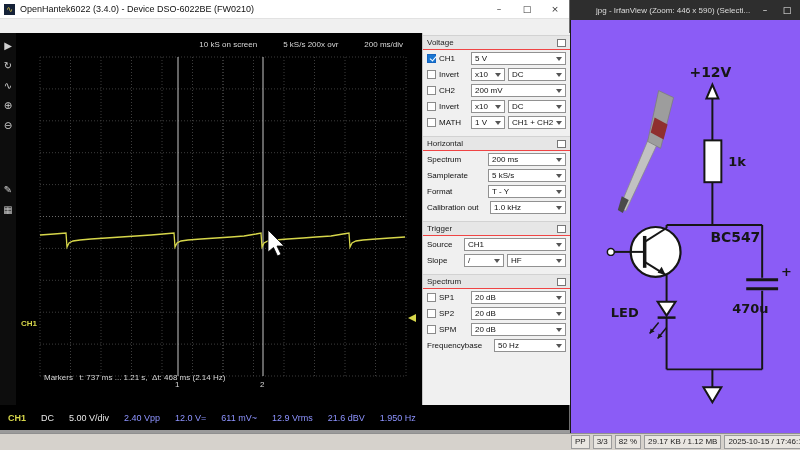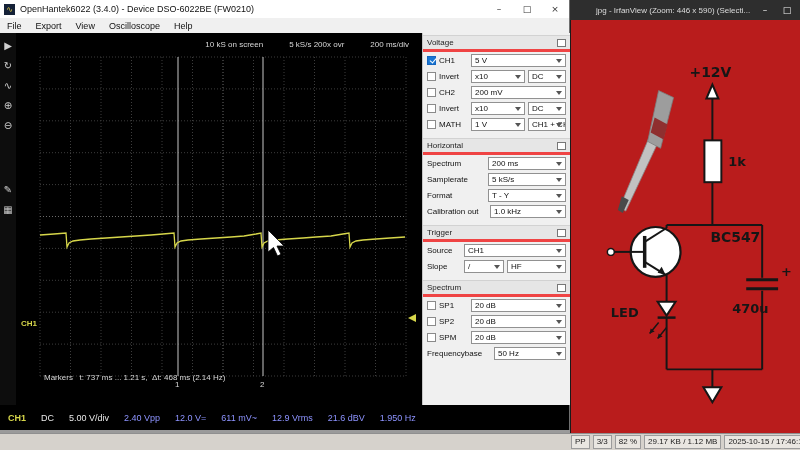--- a/index.html
+++ b/index.html
@@ -5,21 +5,21 @@
   html,body{margin:0;padding:0;background:#666;}
   .screen{position:relative;width:800px;height:450px;background:#9a9a9a;overflow:hidden;
           font-family:"Liberation Sans",sans-serif;}
 
   
   .iv-window{position:absolute;left:570px;top:0;width:230px;height:433px;}
   .iv-titlebar{position:absolute;top:0;left:0;right:0;height:20px;background:#2e2e2e;color:#ddd;
                font-size:8px;display:flex;align-items:center;padding:0 2px;white-space:nowrap;overflow:hidden;}
   .iv-title{flex:1;overflow:hidden;padding-left:24px;}
   .iv-btn{width:22px;text-align:center;font-size:9px;color:#eee;flex-shrink:0;font-family:"DejaVu Sans",sans-serif;}
-  .iv-canvas{position:absolute;top:20px;left:0;right:0;bottom:0;background:#b91c1c;border-left:1px solid #1a1a1a;box-sizing:border-box;}
+  .iv-canvas{position:absolute;top:20px;left:0;right:0;bottom:0;background:#8b5cf6;border-left:1px solid #1a1a1a;box-sizing:border-box;}
   .schematic{position:absolute;left:0;top:0;width:100%;height:100%;}
 
   .iv-statusbar{position:absolute;left:0;top:433px;width:800px;height:17px;background:#d6d2cc;
                 border-top:1px solid #8f8f8f;display:flex;align-items:center;gap:3px;
                 padding-left:571px;box-sizing:border-box;}
   .iv-field{border:1px solid #9b9b9b;background:#e9e6e1;color:#222;font-size:8px;padding:0 3px;
             height:12px;line-height:12px;white-space:nowrap;}
 
   
   .oh-window{position:absolute;left:0;top:0;width:570px;height:430px;background:#f0f0f0;
@@ -35,41 +35,41 @@
               font-size:9px;color:#111;background:#f0f0f0;}
   .oh-menuitem{padding:0 7px;}
 
   .oh-toolbar{position:absolute;top:33px;left:0;width:16px;height:372px;background:#0d0d0d;display:flex;
               flex-direction:column;align-items:center;padding-top:8px;gap:10px;box-sizing:border-box;}
   .oh-toolicon{color:#cfcfcf;font-size:10px;line-height:10px;font-family:"DejaVu Sans",sans-serif;}
   .oh-toolicon.gap{margin-top:44px;}
 
   .oh-scope{position:absolute;top:33px;left:16px;width:406px;height:372px;background:#000;}
   .scope-svg{position:absolute;left:0;top:0;}
-  .scope-info{position:absolute;top:7px;right:13px;display:flex;gap:26px;color:#d8d8d8;font-size:8px;}
+  .scope-info{position:absolute;top:7px;right:19px;display:flex;gap:26px;color:#d8d8d8;font-size:8px;}
   .scope-markers{position:absolute;left:28px;top:340px;color:#d8d8d8;font-size:8px;white-space:pre;}
   .scope-ch1{position:absolute;left:5px;top:286px;color:#d6d64a;font-size:8px;font-weight:bold;}
   .trig-arrow{position:absolute;left:392px;top:281px;width:0;height:0;border-top:4px solid transparent;
               border-bottom:4px solid transparent;border-right:8px solid #d6d64a;}
 
   
   .oh-docks{position:absolute;top:33px;left:422px;width:148px;height:372px;background:#f0f0f0;
             border-left:1px solid #c6c6c6;box-sizing:border-box;padding-top:2px;}
   .dock{margin-bottom:6px;}
-  .dock-title{height:13px;background:#e6e6e6;border-top:1px solid #d2d2d2;border-bottom:3px solid #ef4444;
+  .dock-title{height:13px;background:#e6e6e6;border-top:1px solid #d2d2d2;border-bottom:1px solid #ef4444;
               display:flex;align-items:center;justify-content:space-between;padding:0 4px;font-size:8px;color:#222;}
   .float-icon{width:7px;height:6px;border:1px solid #777;background:#fff;flex-shrink:0;}
   .dock-row{height:16px;display:flex;align-items:center;padding:0 4px;gap:3px;font-size:8px;color:#111;}
   .cb{width:9px;height:9px;border:1px solid #8a8a8a;background:#fff;box-sizing:border-box;position:relative;flex-shrink:0;}
   .cb.checked{background:#1976d2;border-color:#1565c0;}
   .cb.checked::after{content:"";position:absolute;left:2.5px;top:0.5px;width:3px;height:5px;
                      border:solid #fff;border-width:0 1.5px 1.5px 0;transform:rotate(40deg);}
   .cb-label{width:29px;flex-shrink:0;}
   .row-label{flex-shrink:0;}
-  .w58{width:58px;} .w60{width:60px;} .w34{width:54px;flex-shrink:0;} .w40{width:40px;flex-shrink:0;} .w36{width:34px;} .w66{width:64px;}
+  .w58{width:58px;} .w60{width:60px;} .w34{width:34px;flex-shrink:0;} .w40{width:40px;flex-shrink:0;} .w36{width:34px;} .w66{width:64px;}
   .select{height:13px;border:1px solid #919191;background:#fff;display:flex;align-items:center;
           padding:0 11px 0 3px;position:relative;font-size:8px;color:#111;box-sizing:border-box;
           white-space:nowrap;overflow:hidden;}
   .select::after{content:"";position:absolute;right:3px;top:4px;border-left:3px solid transparent;
                  border-right:3px solid transparent;border-top:4px solid #555;}
   .grow{flex:1;min-width:0;}
 
   .oh-measure{position:absolute;top:405px;left:0;right:0;height:25px;background:#000;display:flex;
               align-items:center;gap:15px;padding-left:8px;font-size:9px;}
   .m-ch{color:#d6d64a;font-weight:bold;} .m-w{color:#e8e8e8;} .m-b{color:#8d93ff;}
@@ -146,27 +146,20 @@
   <div class="oh-window">
 
     <div class="oh-titlebar">
       <span class="oh-appicon">∿</span>
       <span class="oh-title">OpenHantek6022 (3.4.0) - Device DSO-6022BE (FW0210)</span>
       <span class="oh-winbtn">–</span>
       <span class="oh-winbtn">□</span>
       <span class="oh-winbtn">×</span>
     </div>
 
-    <div class="oh-menubar">
-      <span class="oh-menuitem">File</span>
-      <span class="oh-menuitem">Export</span>
-      <span class="oh-menuitem">View</span>
-      <span class="oh-menuitem">Oscilloscope</span>
-      <span class="oh-menuitem">Help</span>
-    </div>
 
     <div class="oh-toolbar">
       <span class="oh-toolicon">▶</span>
       <span class="oh-toolicon">↻</span>
       <span class="oh-toolicon">∿</span>
       <span class="oh-toolicon">⊕</span>
       <span class="oh-toolicon">⊖</span>
       <span class="oh-toolicon gap">✎</span>
       <span class="oh-toolicon">▦</span>
     </div>

